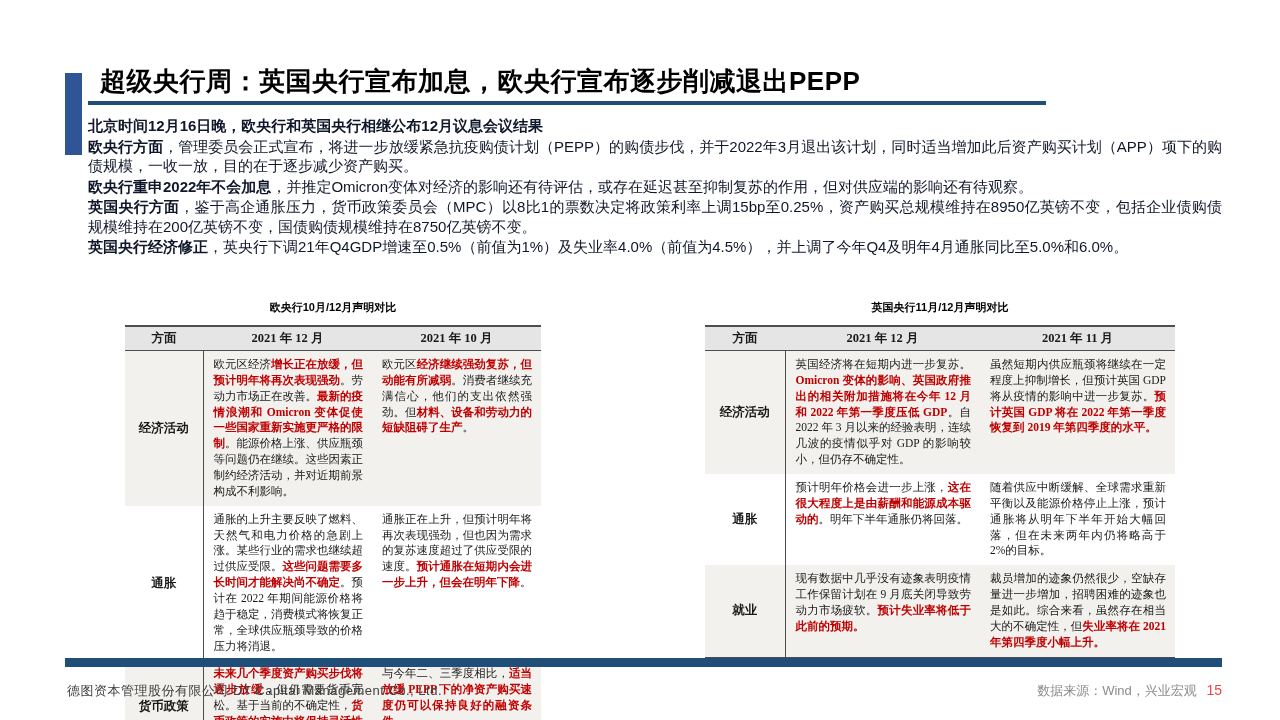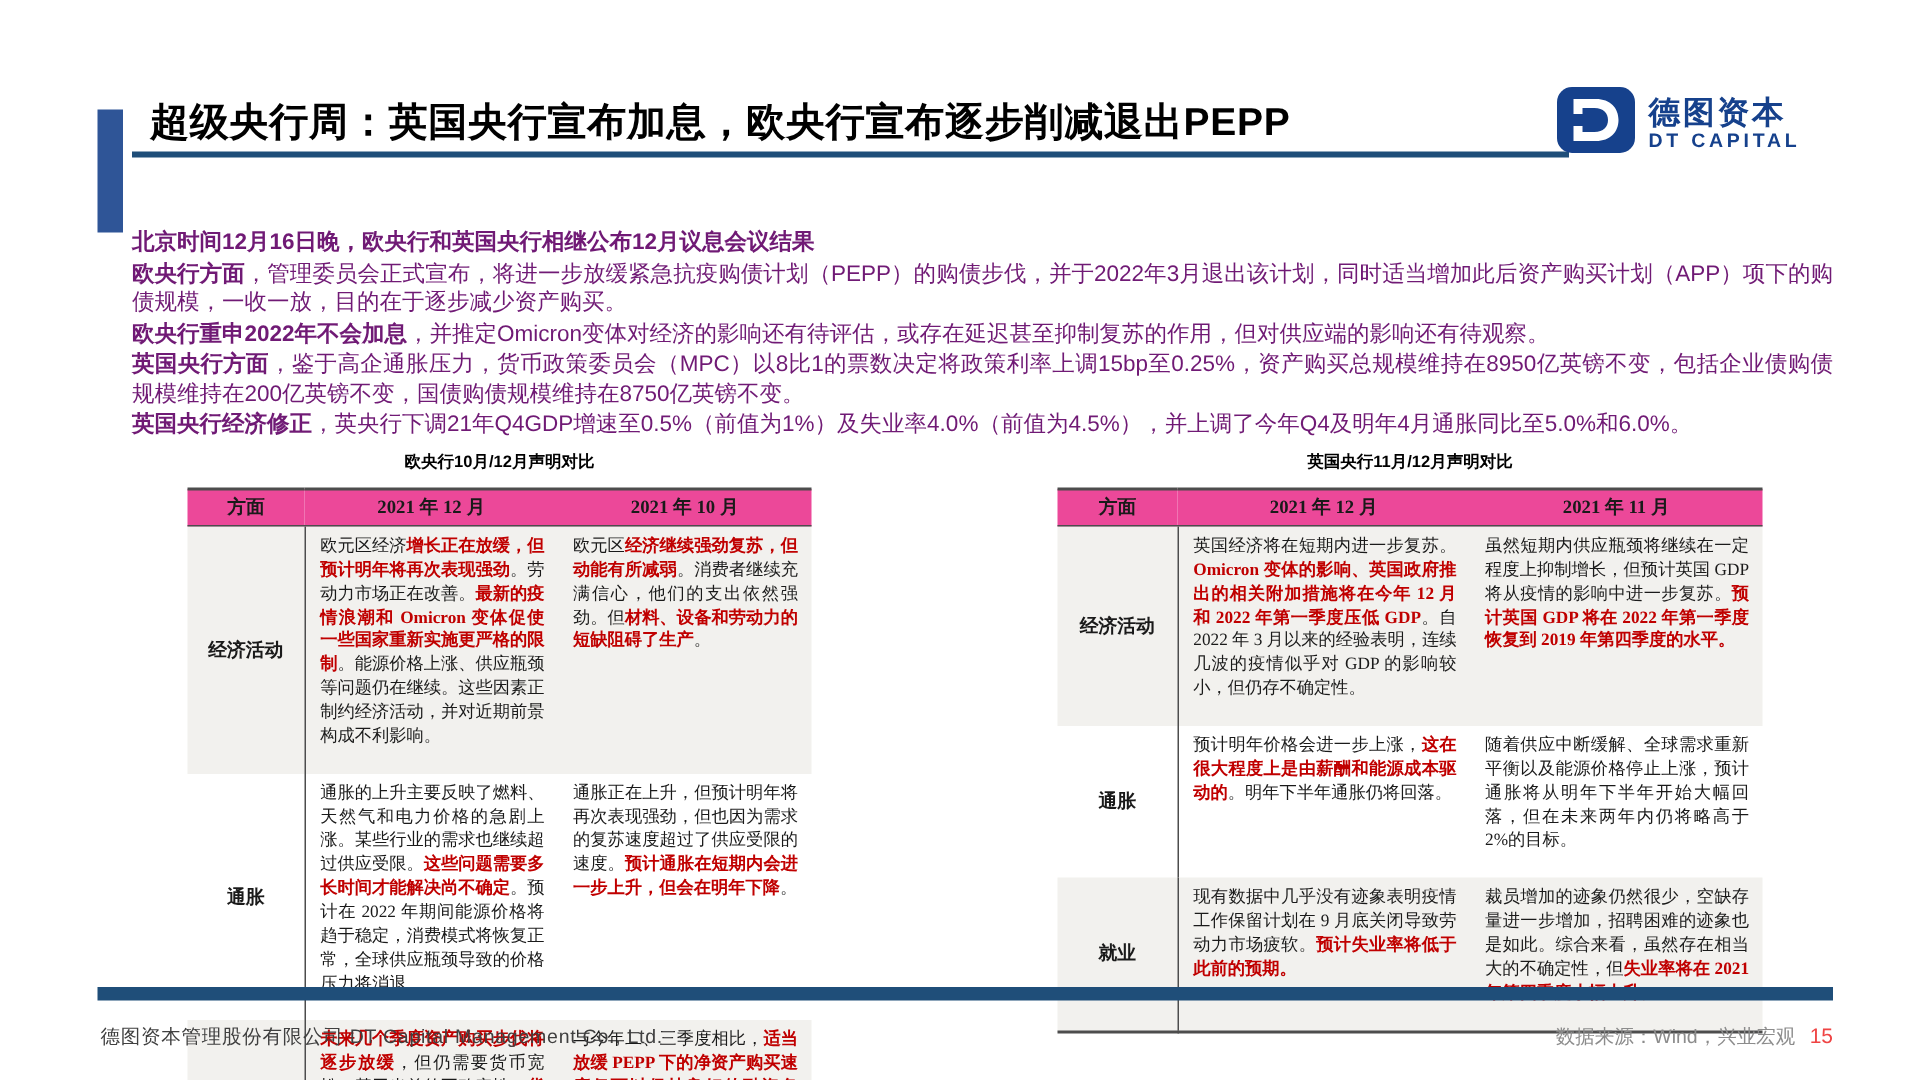--- a/index.html
+++ b/index.html
@@ -11,68 +11,56 @@
   .page-title{position:absolute;left:100px;top:64px;width:950px;font-size:26px;font-weight:bold;
               color:#000;letter-spacing:0.5px;white-space:nowrap;}
   .title-rule{position:absolute;left:88px;top:101px;width:958px;height:4px;background:#1F4E79;}
 
   .logo{position:absolute;left:1038px;top:58px;display:flex;align-items:center;gap:9px;}
   .logo-text{display:flex;flex-direction:column;line-height:1.05;}
   .logo-cn{font-size:21px;font-weight:bold;color:#16418C;letter-spacing:2px;}
   .logo-en{font-size:13px;font-weight:bold;color:#16418C;letter-spacing:2.5px;}
 
   
-  .body-text{position:absolute;left:88px;top:116px;width:1134px;font-size:15px;line-height:1.3;color:#701a75;margin-top:36px;}
+  .body-text{position:absolute;left:88px;top:116px;width:1134px;font-size:15px;line-height:1.3;color:#0f172a;}
   .body-text p{margin:0 0 1px 0;text-align:justify;}
   .body-text b{font-weight:bold;}
 
   
   .tbl-block{position:absolute;top:300px;}
   .tbl-block.left{left:125px;width:416px;}
   .tbl-block.right{left:705px;width:470px;}
   .tbl-title{text-align:center;font-size:11px;font-weight:bold;color:#000;margin:0 0 10px 0;}
 
   table.cmp{border-collapse:collapse;table-layout:fixed;width:100%;
             font-family:"Liberation Serif","DejaVu Serif",serif;font-size:11.5px;color:#1a1a1a;
             border-top:2px solid #4d4d4d;border-bottom:2px solid #4d4d4d;}
   table.cmp thead th{border-bottom:1.5px solid #4d4d4d;font-weight:bold;font-size:12.5px;
-                     padding:3px 2px;text-align:center;background:#ec4899;}
+                     padding:3px 2px;text-align:center;background:#e5e5e5;}
   table.cmp tbody th{border-right:1px solid #4d4d4d;font-weight:bold;font-size:12.5px;
                      text-align:center;vertical-align:middle;padding:4px 2px;}
-  table.cmp td{padding:6px 9px 16px 10px;vertical-align:top;text-align:justify;line-height:1.38;}
+  table.cmp td{padding:6px 9px 6px 10px;vertical-align:top;text-align:justify;line-height:1.38;}
   table.cmp tr.shaded{background:#f2f1ee;}
   table.cmp .red{color:#C00000;font-weight:bold;}
 
   
   .footer-bar{position:absolute;left:65px;top:658px;width:1157px;height:9px;background:#1F4E79;}
   .footer-left{position:absolute;left:67px;top:682px;font-size:13px;color:#404040;letter-spacing:0.5px;}
   .footer-right{position:absolute;right:58px;top:682px;font-size:13px;color:#8c8c8c;}
   .footer-right .page-no{font-size:14px;color:#ef4444;margin-left:6px;}
 </style>
 </head>
 <body>
 
 <div class="slide">
 
   <div class="accent-bar"></div>
   <div class="page-title">超级央行周：英国央行宣布加息，欧央行宣布逐步削减退出PEPP</div>
   <div class="title-rule"></div>
 
-  <div class="logo">
-    <span>
-      <svg width="52" height="44" viewBox="0 0 52 44">
-        <rect x="0" y="0" width="52" height="44" rx="10" fill="#16418C"></rect>
-        <path fill-rule="evenodd" fill="#ffffff" d="M11 8 h15 c9.5 0 15 6 15 14 s-5.5 14-15 14 H11 v-10 h6 v4 h8 c6 0 9-3.5 9-8 s-3-8-9-8 h-8 v4 h-6 z"></path>
-      </svg>
-    </span>
-    <span class="logo-text">
-      <span class="logo-cn">德图资本</span>
-      <span class="logo-en">DT CAPITAL</span>
-    </span>
-  </div>
 
   <div class="body-text">
       <p><b>北京时间12月16日晚，欧央行和英国央行相继公布12月议息会议结果</b></p>
       <p><b>欧央行方面</b>，管理委员会正式宣布，将进一步放缓紧急抗疫购债计划（PEPP）的购债步伐，并于2022年3月退出该计划，同时适当增加此后资产购买计划（APP）项下的购债规模，一收一放，目的在于逐步减少资产购买。</p>
       <p><b>欧央行重申2022年不会加息</b>，并推定Omicron变体对经济的影响还有待评估，或存在延迟甚至抑制复苏的作用，但对供应端的影响还有待观察。</p>
       <p><b>英国央行方面</b>，鉴于高企通胀压力，货币政策委员会（MPC）以8比1的票数决定将政策利率上调15bp至0.25%，资产购买总规模维持在8950亿英镑不变，包括企业债购债规模维持在200亿英镑不变，国债购债规模维持在8750亿英镑不变。</p>
       <p><b>英国央行经济修正</b>，英央行下调21年Q4GDP增速至0.5%（前值为1%）及失业率4.0%（前值为4.5%），并上调了今年Q4及明年4月通胀同比至5.0%和6.0%。</p>
     </div>
 
   <div class="tbl-block left">

